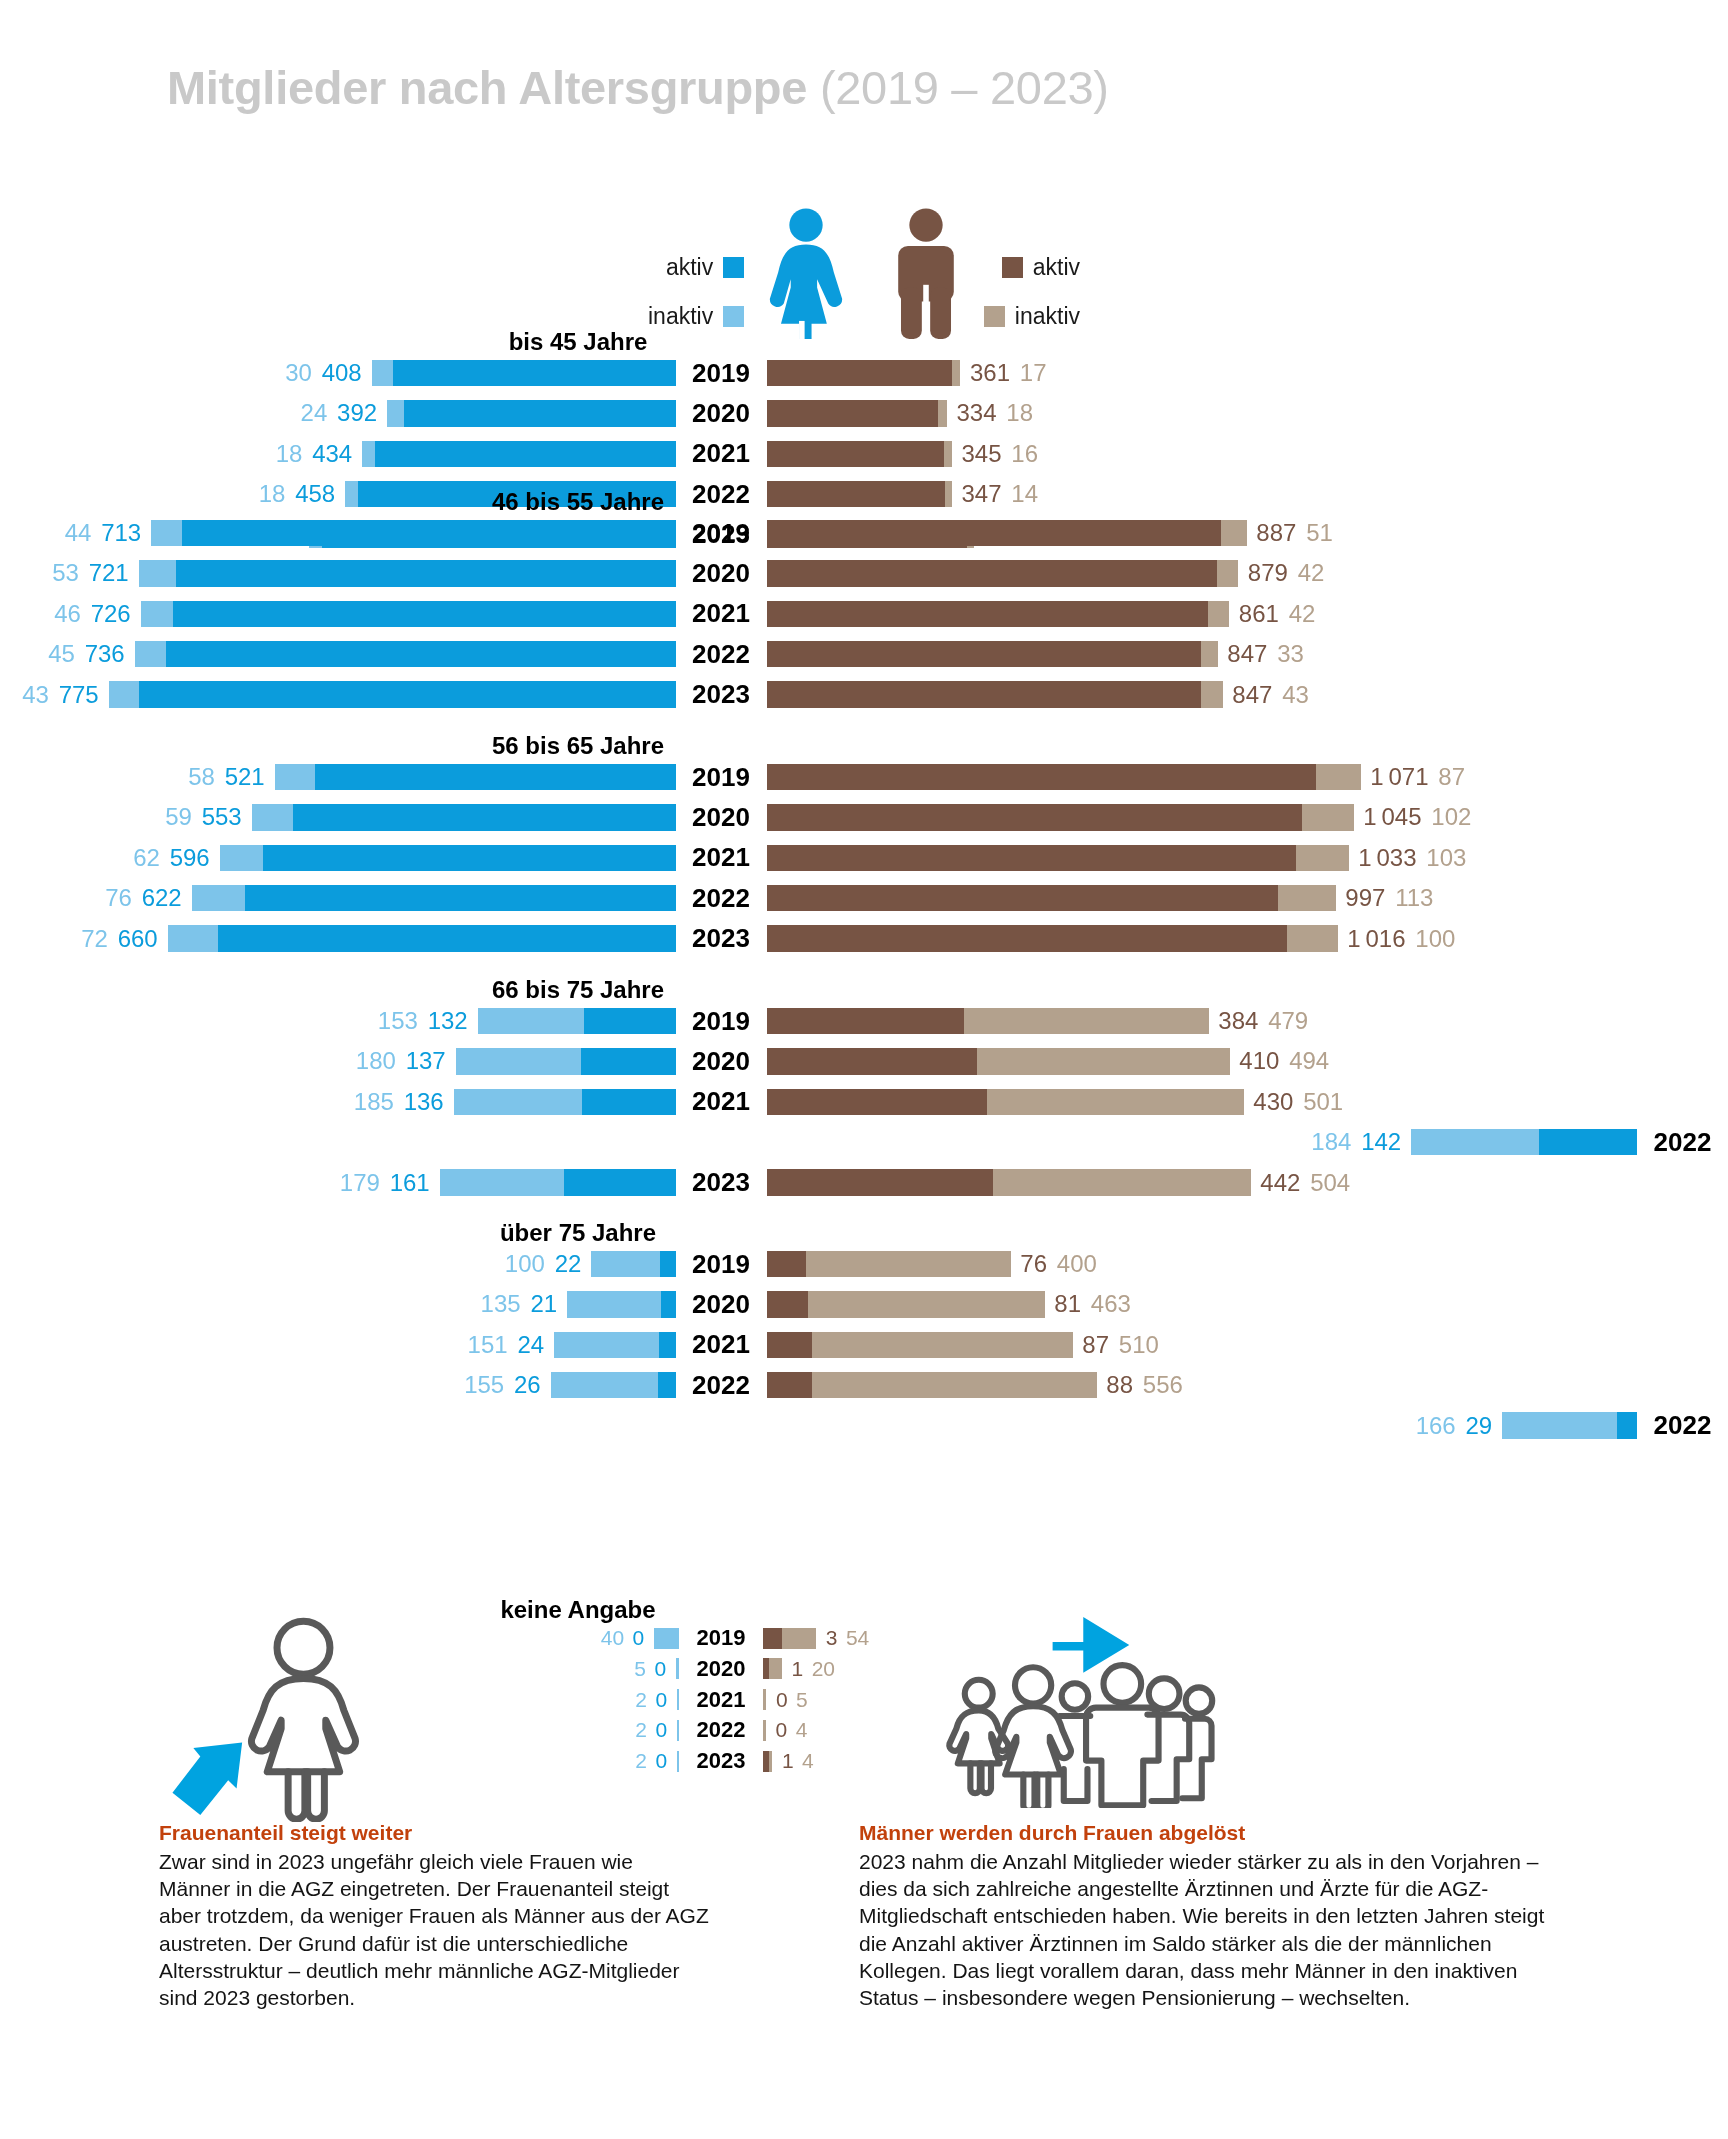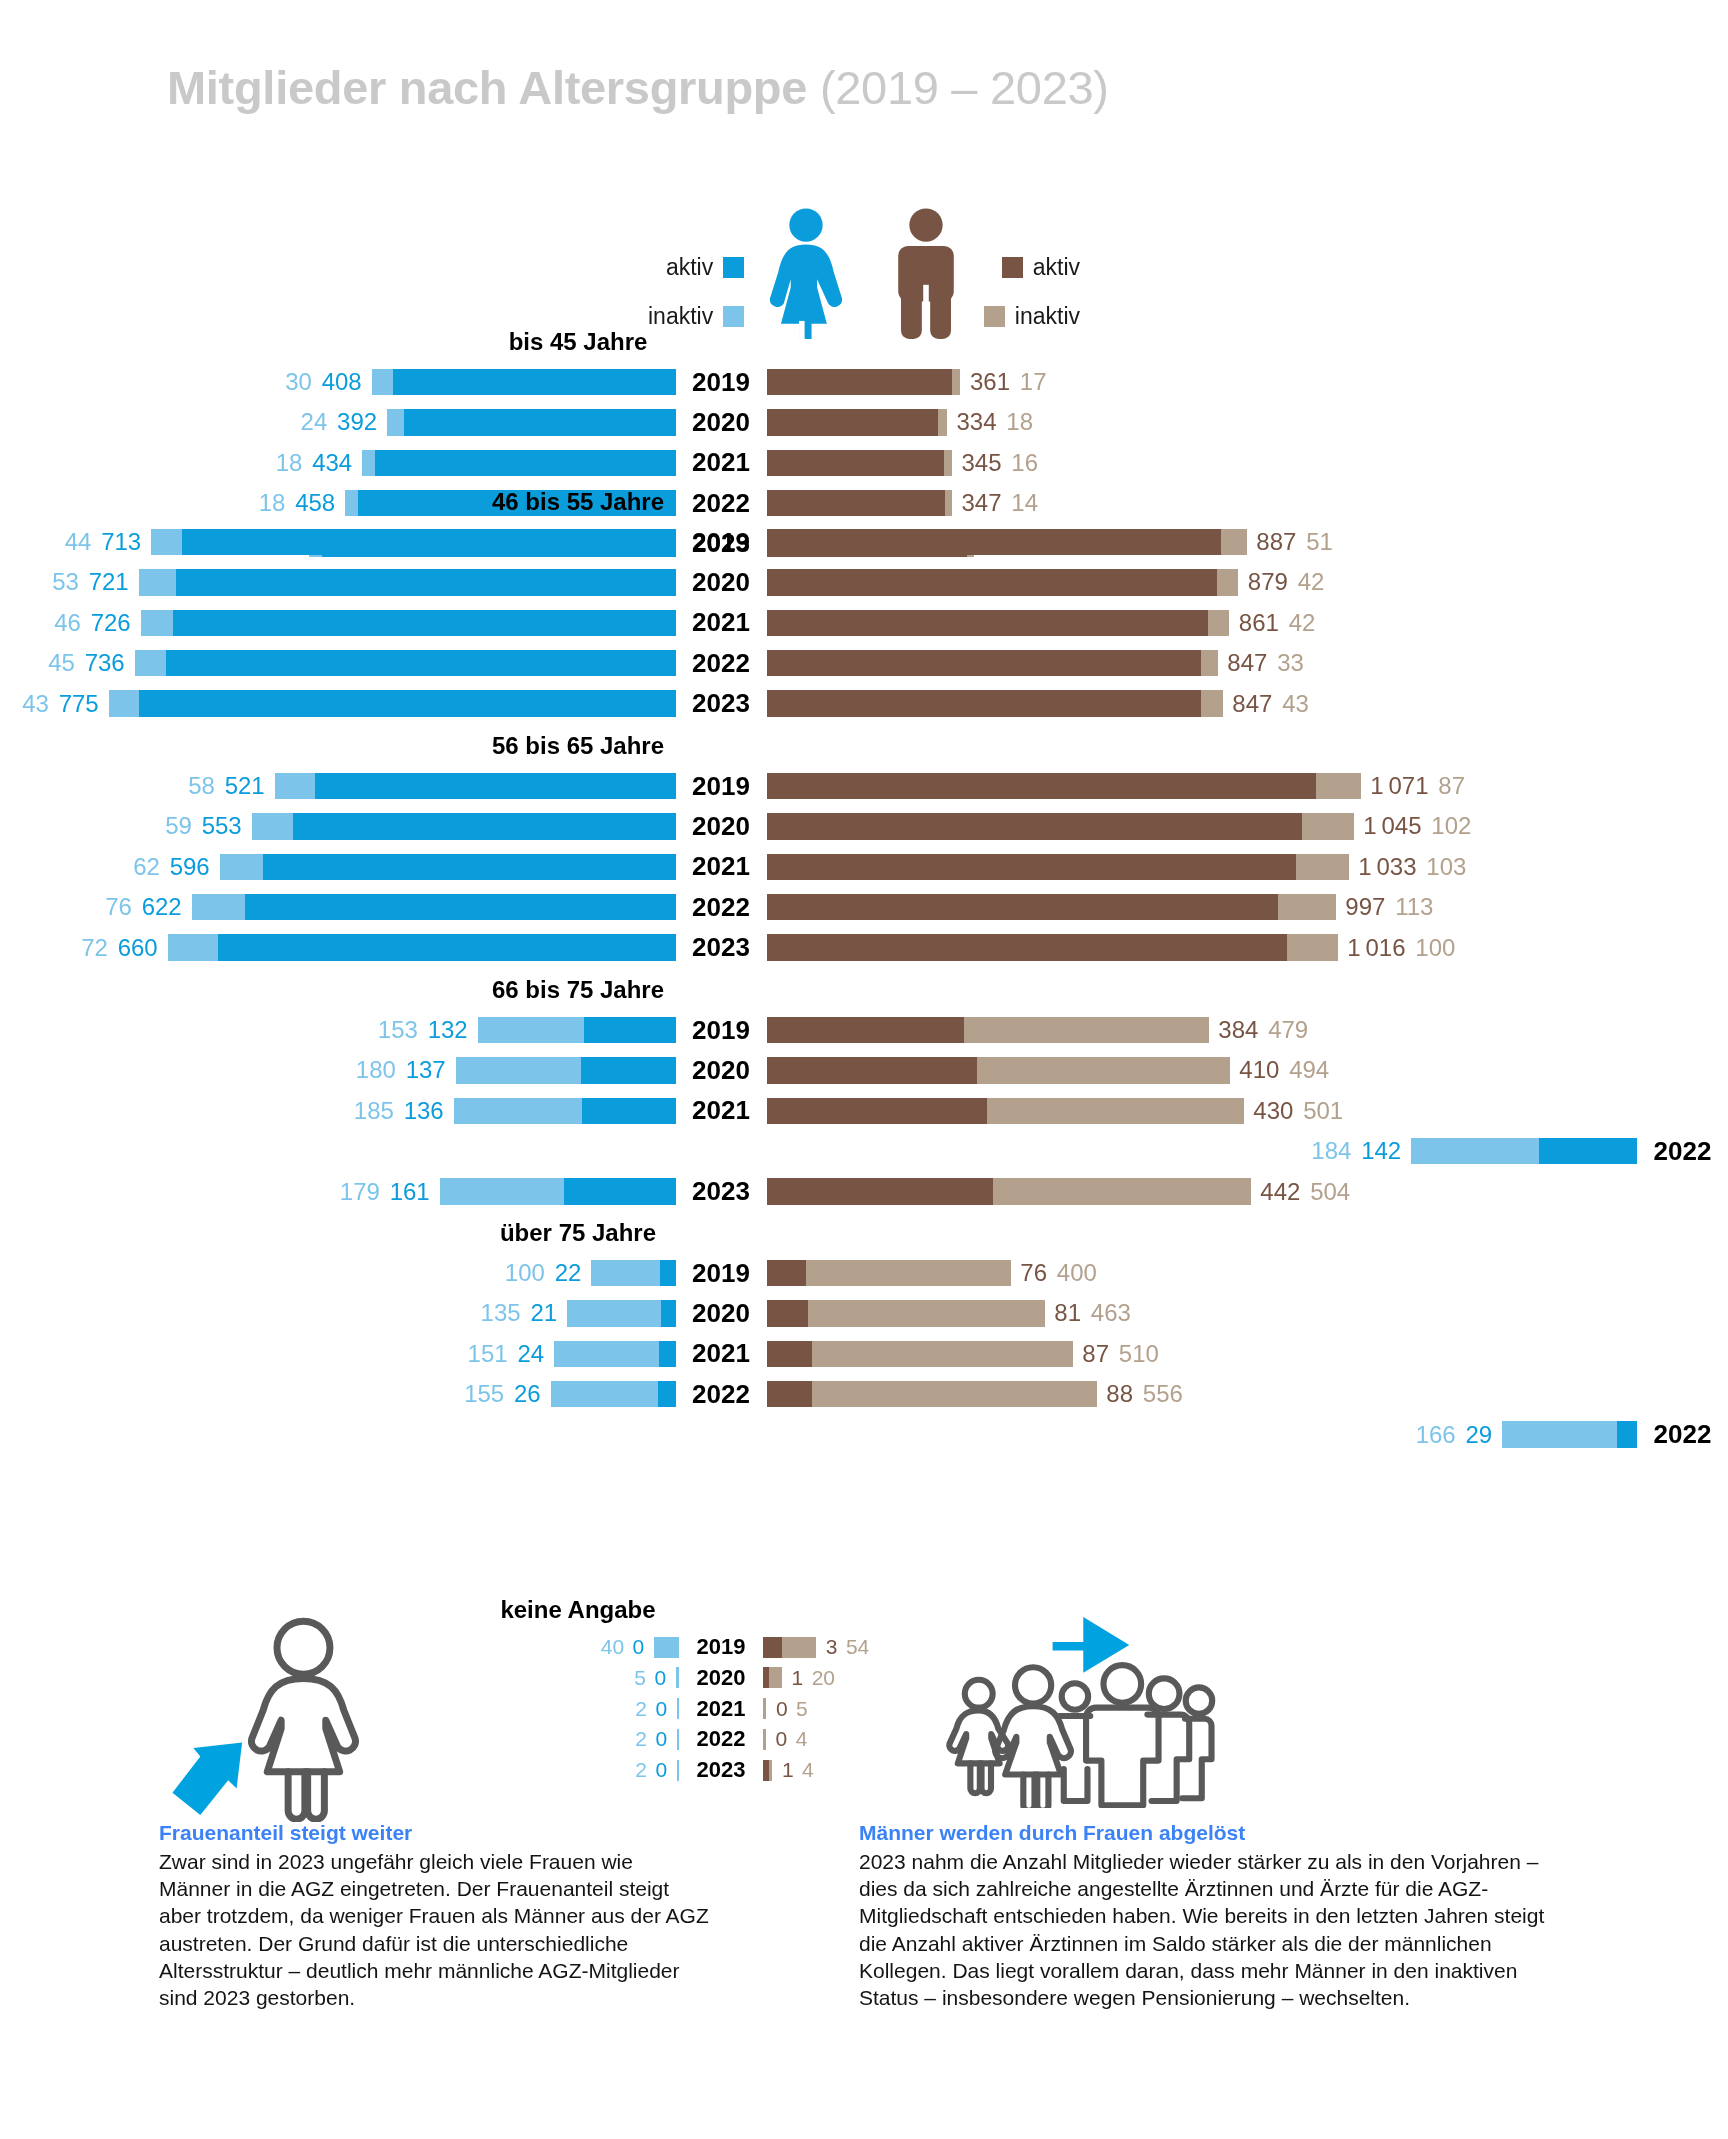--- a/index.html
+++ b/index.html
@@ -29,21 +29,21 @@
   .sw{width:21px;height:21px;display:block;}
   .legend-figure{margin:0 19.5px;}
 
   
   .group{position:absolute;left:0;width:1728px;}
   .group-title{
     text-align:center;font-size:24px;font-weight:bold;color:#000;
     margin:0;padding:0;width:1728px;
     position:relative;left:-286px;  
   }
-  .rows{margin-top:10px;}
+  .rows{margin-top:1px;}
   .row{
     display:flex;align-items:center;justify-content:center;
     height:32px;margin-bottom:8.4px;
   }
   .side{display:flex;align-items:center;}
   .side.left{justify-content:flex-end;flex:1;}
   .side.right{justify-content:flex-start;flex:1;}
   .nums{display:flex;gap:9.8px;white-space:nowrap;font-size:24px;}
   .nums.left{justify-content:flex-end;margin-right:9.8px;}
   .nums.right{justify-content:flex-start;margin-left:9.8px;}
@@ -70,21 +70,21 @@
   #keine .nums{font-size:21px;gap:8.4px;}
   #keine .seg,#keine .bar{height:21px;}
   #keine .year{font-size:22px;width:84px;min-width:84px;}
 
   
   #illus-left{position:absolute;left:164px;top:1592px;}
   #illus-right{position:absolute;left:927px;top:1578px;}
 
   
   .txt-block{position:absolute;font-size:21px;line-height:1.30;color:#141414;}
-  .txt-head{color:#3b82f6;font-weight:bold;font-size:21px;margin-bottom:1.4px;}
+  .txt-head{color:#c2410c;font-weight:bold;font-size:21px;margin-bottom:1.4px;}
   #txt-left{left:159px;top:1819px;width:550px;}
   #txt-right{left:859px;top:1819px;width:704px;}
   .txt-body{white-space:pre-line;}
 </style>
 </head>
 <body>
 
 <div id="title">
   <span>Mitglieder nach Altersgruppe </span><span class="range">(2019 – 2023)</span>
 </div>

